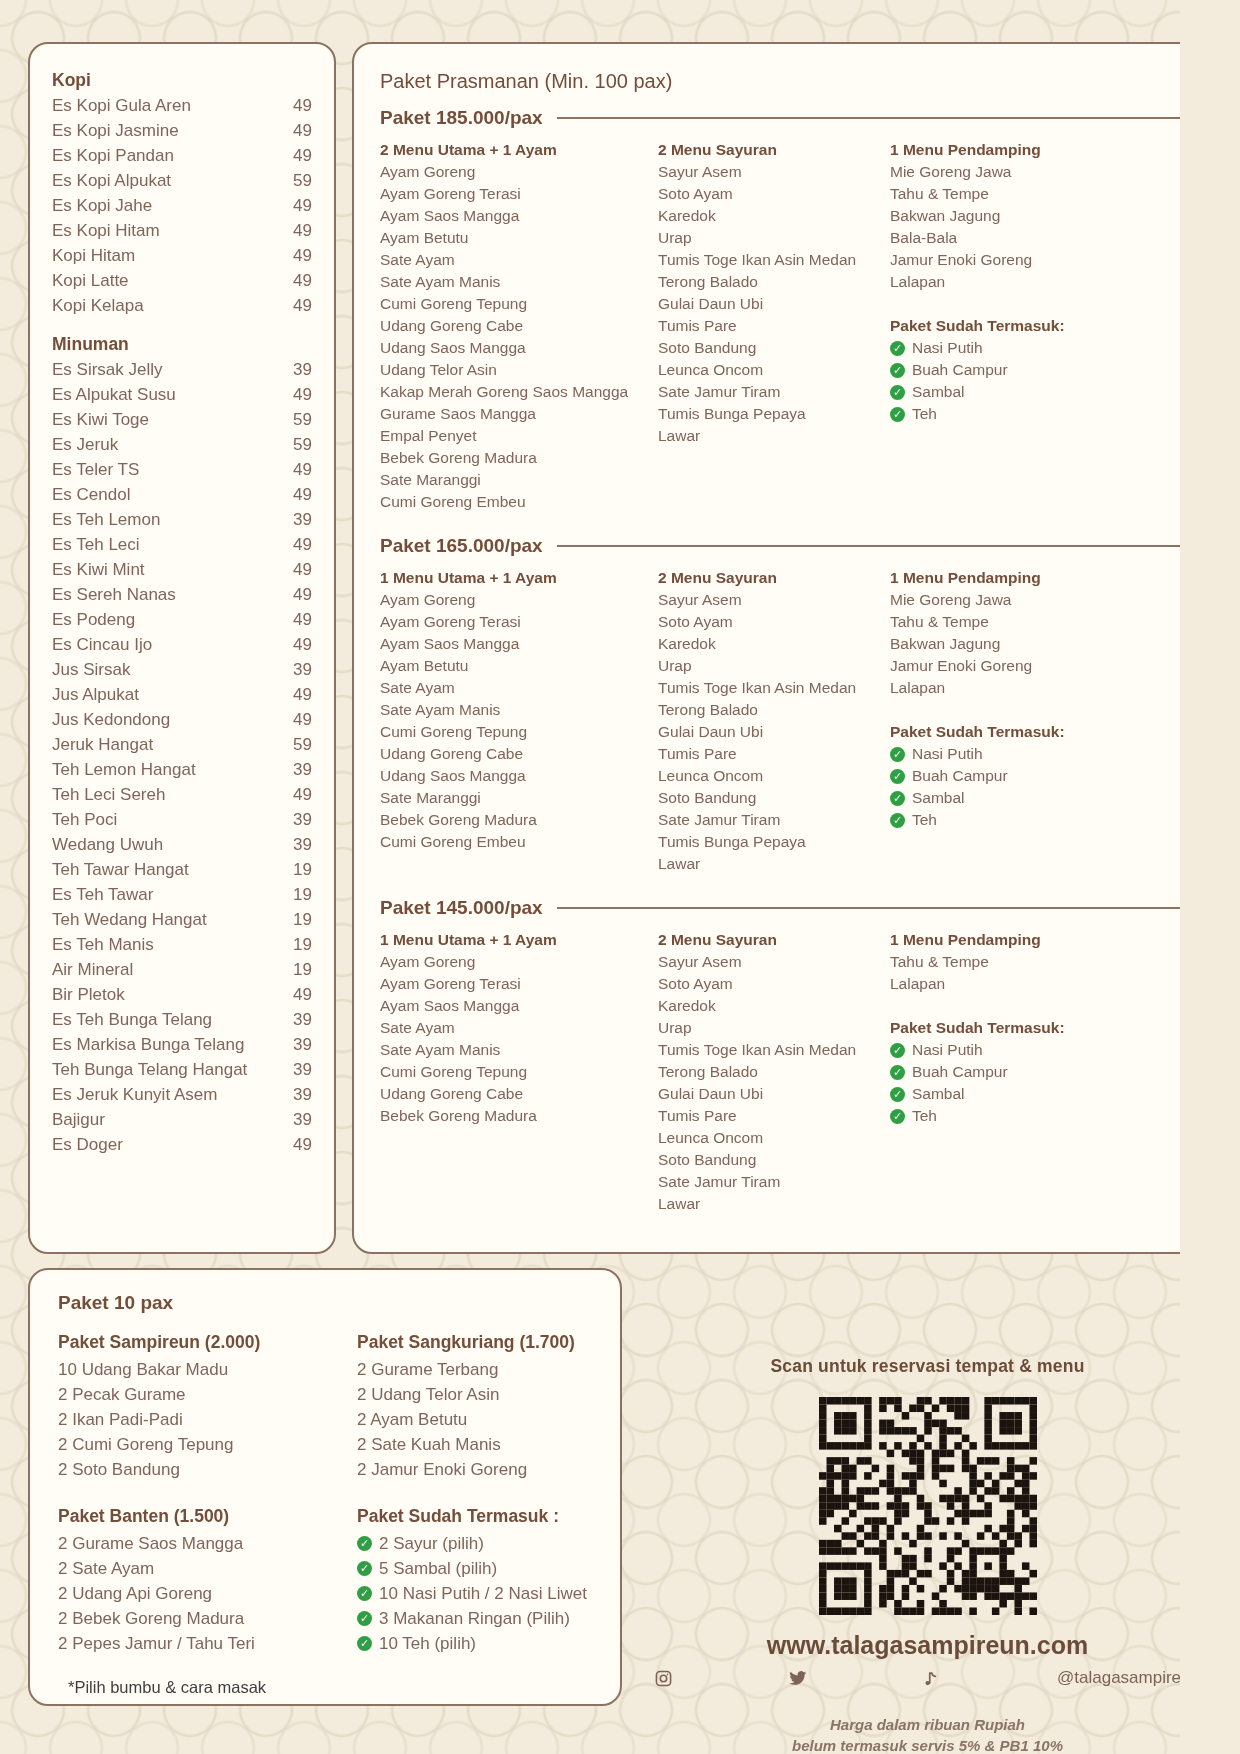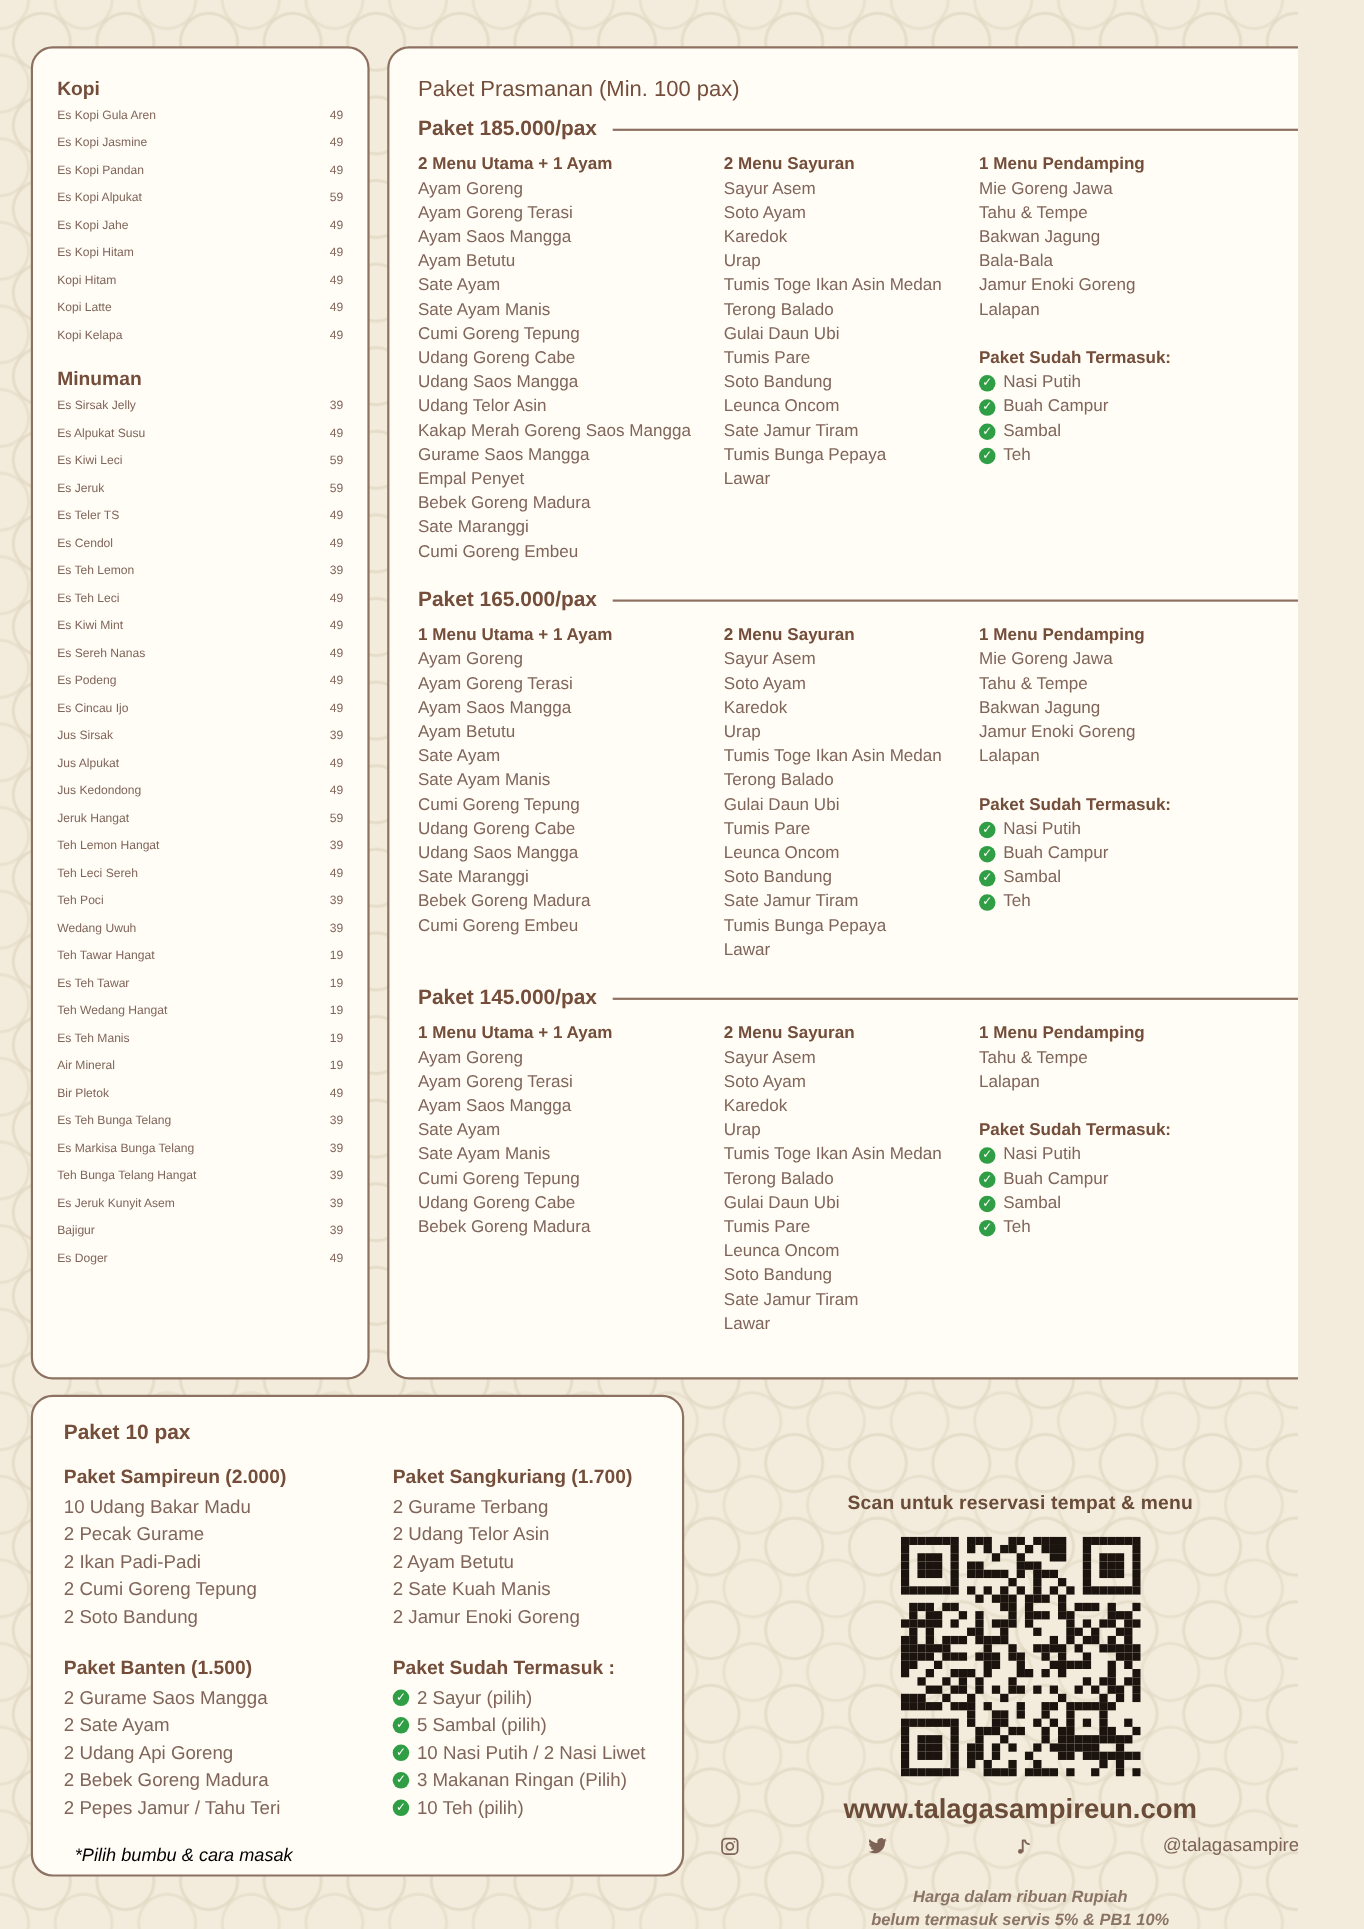--- a/index.html
+++ b/index.html
@@ -20,21 +20,21 @@
     position:absolute;background:#fffdf6;border:2px solid #8d7161;border-radius:20px;
     box-sizing:border-box;
   }
   .card-drinks{left:28px;top:42px;width:308px;height:1212px;padding:24px 22px;}
   .card-prasmanan{left:352px;top:42px;width:860px;height:1212px;padding:22px 26px;}
   .card-paket10{left:28px;top:1268px;width:594px;height:438px;padding:16px 18px;}
 
   
   .sec-title{font-size:17.5px;font-weight:700;color:#744e3a;line-height:25px;margin-top:14px;}
   .sec-title:first-child{margin-top:0;}
-  .drink-row{display:flex;justify-content:space-between;font-size:11px;color:#80655a;line-height:25px;}
+  .drink-row{display:flex;justify-content:space-between;font-size:17px;color:#80655a;line-height:25px;}
   .drink-row .pr{margin-left:8px;}
 
   
   .pras-title{font-size:20px;font-weight:400;color:#744e3a;margin:4px 0 14px 0;}
   .pkg{margin-top:22px;}
   .pkg:first-child{margin-top:0;}
   .pkg-title-row{display:flex;align-items:center;margin-bottom:10px;}
   .pkg-title{font-size:19px;font-weight:700;color:#744e3a;white-space:nowrap;}
   .pkg-line{flex:1;height:2px;background:#8d7161;margin-left:14px;}
   .pkg-grid{display:grid;grid-template-columns:278px 232px 1fr;}
@@ -51,21 +51,21 @@
 
   
   .p10-title{font-size:19px;font-weight:700;color:#744e3a;margin:6px 0 16px 10px;}
   .p10-cols{display:grid;grid-template-columns:299px 1fr;}
   .p10-group{margin-bottom:22px;}
   .p10-group-title{font-size:17.5px;font-weight:700;color:#744e3a;line-height:25px;margin-bottom:2px;}
   .p10-item{font-size:17px;color:#80655a;line-height:25px;}
   .p10-chk-row{display:flex;align-items:center;line-height:25px;}
   .p10-chk-row .chk-lb{font-size:17px;}
   .p10col{padding-left:10px;}
-  .footnote{font-size:16.5px;font-style:italic;color:#000000;margin:14px 0 0 10px;}
+  .footnote{font-size:16.5px;color:#404040;margin:14px 0 0 10px;}
 
   
   .footer{position:absolute;left:655px;top:1356px;width:545px;text-align:center;}
   .scan-title{font-size:17.5px;font-weight:700;color:#6b4c39;letter-spacing:.2px;}
   .qr{display:block;margin:20px auto 16px auto;width:218px;height:218px;}
   .website{font-size:25px;font-weight:700;color:#6b4c39;margin-top:4px;}
   .social{display:flex;align-items:center;justify-content:space-between;gap:4px;margin-top:8px;color:#7d6356;}
   .social svg{display:block;}
   .handle{font-size:17px;color:#7d6356;}
   .note{font-size:15px;font-style:italic;color:#8a7466;line-height:21px;margin-top:26px;font-weight:bold;}
@@ -116,21 +116,21 @@
       <div class="sec-title">Minuman</div>
       <div class="drink-row">
         <span class="nm">Es Sirsak Jelly</span>
         <span class="pr">39</span>
       </div>
       <div class="drink-row">
         <span class="nm">Es Alpukat Susu</span>
         <span class="pr">49</span>
       </div>
       <div class="drink-row">
-        <span class="nm">Es Kiwi Leci</span>
+        <span class="nm">Es Kiwi Toge</span>
         <span class="pr">59</span>
       </div>
       <div class="drink-row">
         <span class="nm">Es Jeruk</span>
         <span class="pr">59</span>
       </div>
       <div class="drink-row">
         <span class="nm">Es Teler TS</span>
         <span class="pr">49</span>
       </div>

